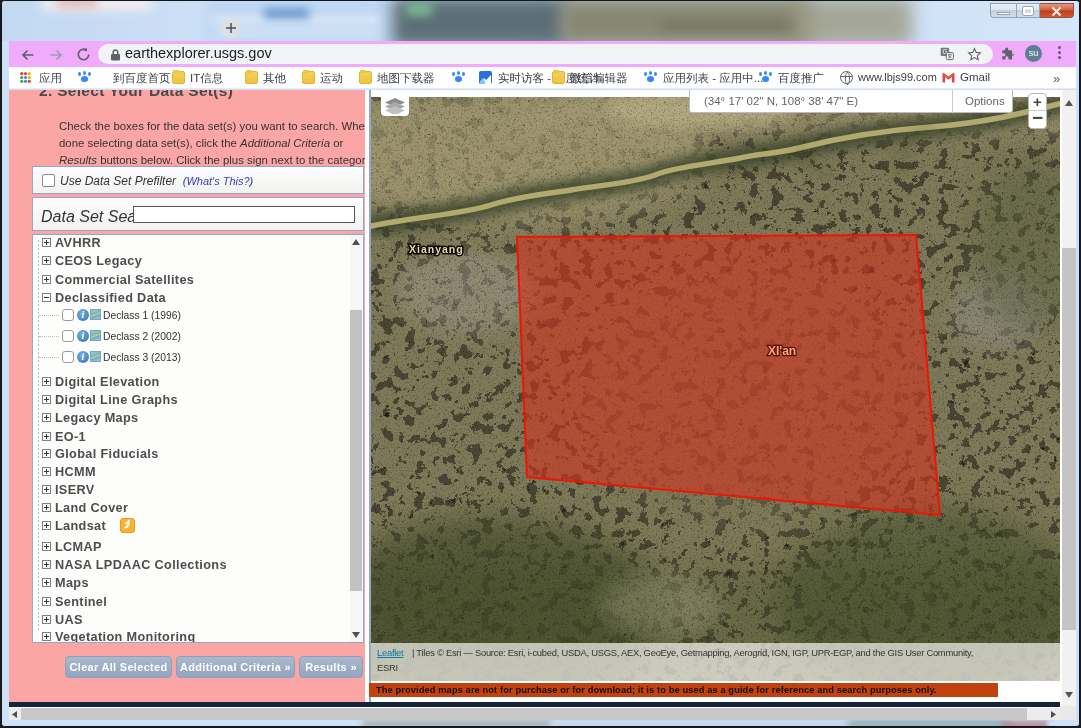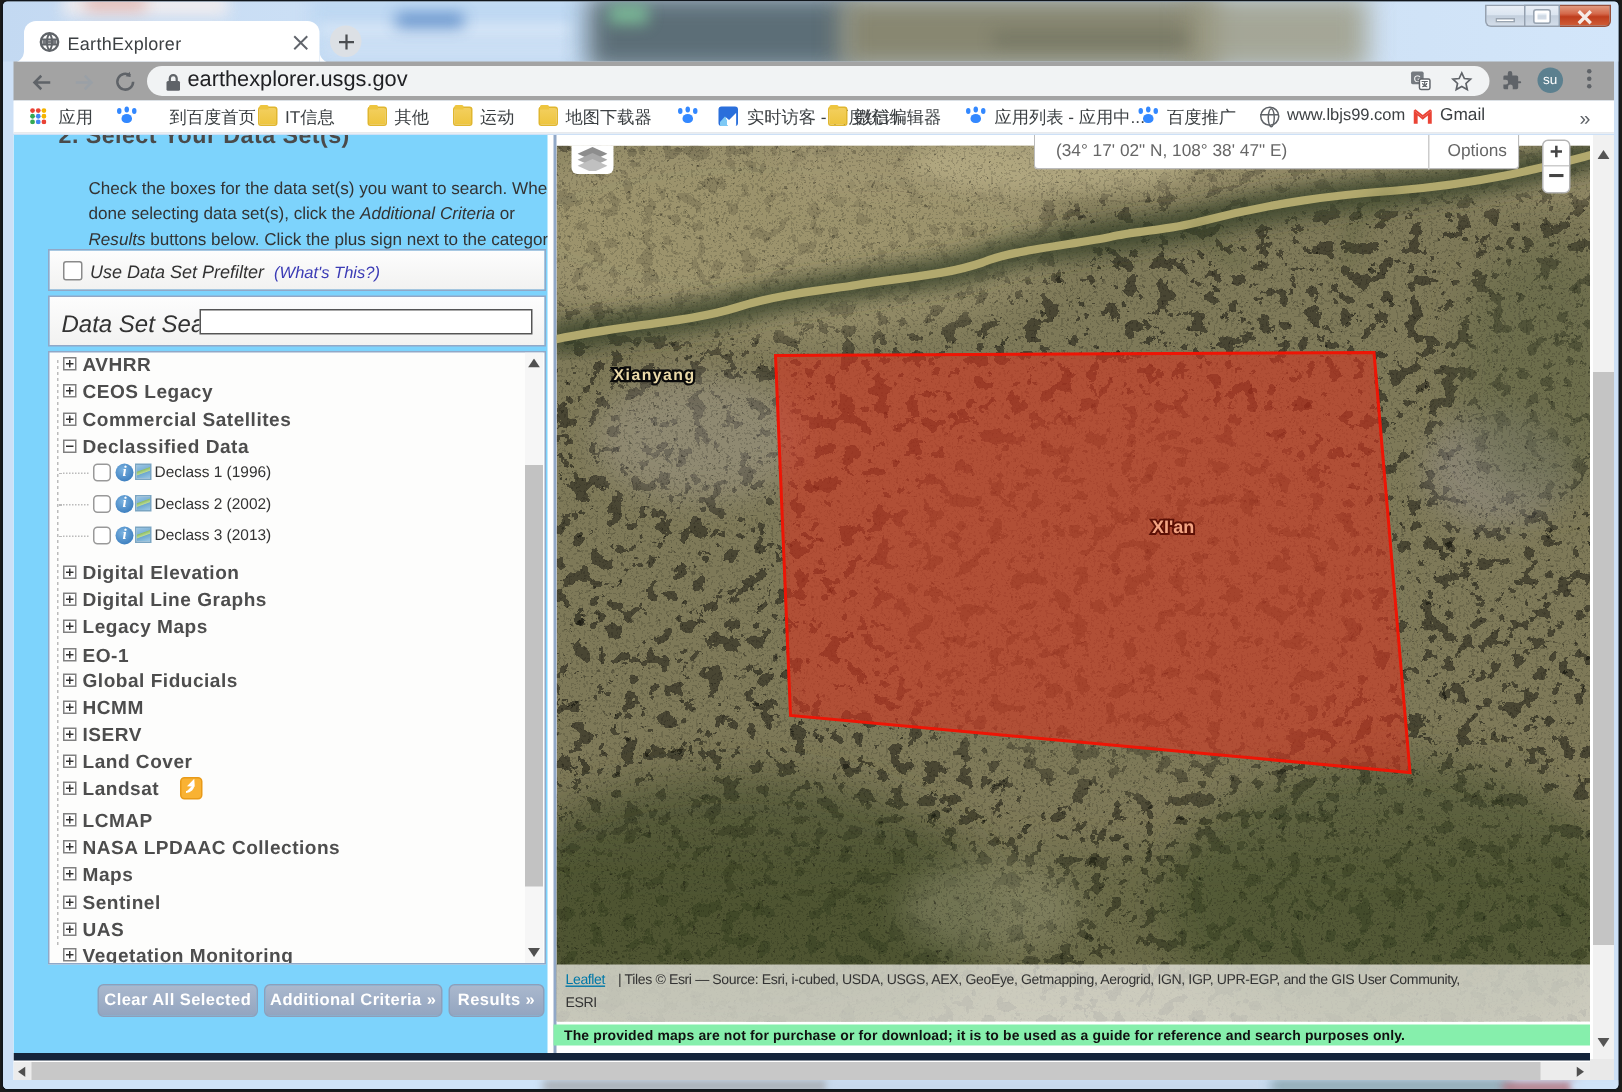--- a/index.html
+++ b/index.html
@@ -15,39 +15,39 @@
 
 #tab{position:absolute;left:14px;top:13px;width:197px;height:28px;background:#fff;
  border-radius:8px 8px 0 0;z-index:5;}
 #tabtitle{position:absolute;left:29px;top:8px;font-size:12px;color:#3c4043;letter-spacing:.2px;}
 #tabx{position:absolute;left:178px;top:8px;width:13px;height:13px;}
 #newtab{position:absolute;left:218px;top:16px;width:21px;height:21px;border-radius:50%;background:#dce0e5;z-index:4;}
 
 #winbtns{position:absolute;right:5px;top:2px;width:84px;height:15px;z-index:6;display:flex;
  border-radius:0 0 4px 4px;}
 
-#toolbar{position:absolute;left:7px;top:40px;width:1067px;height:26px;background:#a3a3a3;}
+#toolbar{position:absolute;left:7px;top:40px;width:1067px;height:26px;background:#f0abfc;}
 #pill{position:absolute;left:89px;top:3px;width:895px;height:20px;border-radius:10px;background:#f1f3f4;}
 
 #bookmarks{position:absolute;left:7px;top:66px;width:1067px;height:22px;background:#fff;border-bottom:1px solid #e8eaed;}
 .bm{position:absolute;top:4px;height:16px;font-size:11.5px;color:#3c4043;white-space:nowrap;}
 .fold,.paw,.chart,.globe{position:absolute;top:4px;width:13px;height:13px;display:inline-block;}
 .fold{background:linear-gradient(#f3cf5e,#eec53f);border-radius:2px;border:1px solid #e0b62f;}
 .fold:before{content:"";position:absolute;left:0;top:-2px;width:6px;height:3px;background:#eec53f;border-radius:1px 1px 0 0;}
 .paw{border-radius:3px;}
 .paw:before{content:"";position:absolute;left:3px;top:5px;width:7px;height:6px;background:#38f;border-radius:50% 50% 45% 45%;}
 .paw:after{content:"";position:absolute;left:0px;top:1px;width:3px;height:4px;background:#38f;border-radius:50%;box-shadow:5px -1px 0 #38f,10px 0 0 #38f;}
 .chart{background:#2a6fdb;border-radius:2px;overflow:hidden;}
 .chart:before{content:"";position:absolute;left:1px;top:4px;width:11px;height:9px;background:linear-gradient(80deg,#7ec9f5 40%,#fff 41%);clip-path:polygon(0 70%,30% 30%,55% 55%,100% 0,100% 100%,0 100%);}
 .globe{border-radius:50%;border:1.5px solid #5f6368;}
 .globe:before{content:"";position:absolute;left:3.5px;top:-0.5px;width:3px;height:11px;border:1px solid #5f6368;border-radius:50%;}
 .globe:after{content:"";position:absolute;left:-1px;top:4px;width:12px;height:2px;border-top:1.5px solid #5f6368;}
 
 #page{position:absolute;left:7px;top:89px;width:1067px;height:630px;background:#fff;overflow:hidden;}
-#panel{position:absolute;left:0;top:0;width:356px;height:612px;background:#7dd3fc;overflow:hidden;}
+#panel{position:absolute;left:0;top:0;width:356px;height:612px;background:#fca5a5;overflow:hidden;}
 #splitter{position:absolute;left:360px;top:0;width:2px;height:612px;background:#91a8c7;}
 #mapwrap{position:absolute;left:362px;top:7px;width:689px;height:584px;overflow:hidden;}
 .pbox{position:absolute;width:332px;background:linear-gradient(#fdfdfd,#f2f2f1);border:1px solid #91a8c7;font-style:italic;}
 .ebtn{position:absolute;height:22px;background:linear-gradient(#aab8cd,#93a5c0);border:1px solid #8d9fba;border-radius:4px;
   color:#fff;font-size:11px;font-weight:bold;text-align:center;line-height:21px;white-space:nowrap;letter-spacing:.3px;}
 #tree{position:absolute;left:23px;top:144px;width:332px;height:409px;background:#fdfdfc;border:1px solid #91a8c7;overflow:hidden;}
 .ti{position:absolute;left:9px;height:18px;white-space:nowrap;font-size:12.7px;font-weight:bold;color:#4d4d4d;letter-spacing:.35px;}
 .ti .lbl{position:absolute;left:13px;top:1px;text-align:center;}
 .pm{position:absolute;left:0;top:3px;width:9px;height:9px;background:#fff;border:1px solid #808080;}
 .pm:before{content:"";position:absolute;left:1px;top:3px;width:5px;height:1px;background:#333;}
@@ -62,21 +62,21 @@
   font-size:11.5px;color:#666;}
 #coordbox>span:first-child{padding-left:14px;width:262px;}
 #optsep{width:1px;height:23px;background:#ccc;margin-right:12px;}
 #zoomctl{position:absolute;left:1019px;top:3px;width:19px;height:36px;background:#fff;border-radius:4px;
   border:1px solid #b5b5b5;text-align:center;font-weight:bold;color:#444;}
 #zoomctl>div{height:17px;font-size:15px;line-height:16px;}
 #layersctl{position:absolute;left:372px;top:7px;width:28px;height:19px;background:#fff;border-radius:0 0 4px 4px;
   text-align:center;padding-top:1px;}
 #tscroll{position:absolute;right:1px;top:0;width:12px;height:407px;background:#f6f6f6;}
 #navy{position:absolute;left:0px;top:612px;width:1051px;height:5px;background:#14243a;}
-#disclaimer{position:absolute;left:360px;top:593px;width:691px;height:14px;background:#86efac;
+#disclaimer{position:absolute;left:360px;top:593px;width:629px;height:14px;background:#c2410c;
   font-size:9.3px;font-weight:bold;color:#101010;line-height:14px;padding-left:7px;letter-spacing:.1px;}
 #hscroll{position:absolute;left:0;top:618px;width:1051px;height:12px;background:#ececec;}
 #vscroll{position:absolute;left:1053px;top:0;width:14px;height:616px;background:#f1f1f1;}
 #corner{position:absolute;left:1051px;top:616px;width:16px;height:14px;background:#e9e9e9;}
 
 #botglass{position:absolute;left:0;top:719px;width:100%;height:8px;overflow:hidden;}
 </style>
 </head>
 <body>
 <div id="stage">
@@ -86,37 +86,20 @@
     <div class="blob" style="left:55px;top:-4px;width:40px;height:10px;background:#dc9488;opacity:.6"></div>
     <div class="blob" style="left:205px;top:-2px;width:185px;height:46px;background:#bdd7f2;"></div>
     <div class="blob" style="left:210px;top:16px;width:170px;height:7px;background:#e8f0fa;opacity:.9"></div>
     <div class="blob" style="left:212px;top:30px;width:170px;height:6px;background:#dfeaf8;opacity:.9"></div>
     <div class="blob" style="left:262px;top:8px;width:45px;height:9px;background:#4a7ec0;opacity:.85"></div>
     <div class="blob" style="left:390px;top:-4px;width:175px;height:50px;background:#50626a;filter:blur(8px);opacity:.9;"></div>
     <div class="blob" style="left:404px;top:2px;width:26px;height:13px;background:#7ec49a;opacity:.85"></div>
     <div class="blob" style="left:558px;top:-4px;width:250px;height:50px;background:#84826a;filter:blur(9px);opacity:.95;"></div>
     <div class="blob" style="left:790px;top:-4px;width:120px;height:50px;background:#9a9880;filter:blur(9px);opacity:.8"></div>
     <div class="blob" style="left:660px;top:20px;width:130px;height:10px;background:#6a6d5c;opacity:.55"></div>
-    <div id="tab">
-      <svg style="position:absolute;left:-8px;bottom:0" width="8" height="8">
-            <path d="M8 0 A8 8 0 0 1 0 8 L8 8 Z" fill="#fff"></path>
-          </svg>
-      <svg style="position:absolute;right:-8px;bottom:0" width="8" height="8">
-            <path d="M0 0 A8 8 0 0 0 8 8 L0 8 Z" fill="#fff"></path>
-          </svg>
-      <svg style="position:absolute;left:10px;top:7px" width="14" height="14" viewBox="0 0 24 24">
-        <circle cx="12" cy="12" r="10" fill="none" stroke="#5f6368" stroke-width="2.6"></circle>
-        <path d="M12 2 C8 7 8 17 12 22 M12 2 C16 7 16 17 12 22 M2.5 9 H21.5 M2.5 15 H21.5" fill="none" stroke="#5f6368" stroke-width="2.2"></path>
-        <path d="M4 8 C8 11 16 11 20 8 L20 16 C14 13 10 13 4 16 Z" fill="#5f6368" opacity=".85"></path>
-      </svg>
-      <div id="tabtitle">EarthExplorer</div>
-      <svg id="tabx" viewBox="0 0 12 12">
-            <path d="M2 2 L10 10 M10 2 L2 10" stroke="#60646b" stroke-width="1.2"></path>
-          </svg>
-    </div>
     <div id="newtab">
           <svg style="position:absolute;left:4.5px;top:4.5px" width="12" height="12" viewBox="0 0 12 12">
             <path d="M6 1 V11 M1 6 H11" stroke="#4a4d51" stroke-width="1.5"></path>
           </svg>
         </div>
     <div id="winbtns">
       <div style="width:26px;height:100%;background:linear-gradient(#e8eef6 0%,#dbe5f0 45%,#c3cfdd 50%,#d3dde9 100%);border:1px solid #96a1af;border-right:none;border-radius:0 0 0 4px;position:relative;">
         <div style="position:absolute;left:6px;top:8px;width:13px;height:3px;background:#fff;border:1px solid #9aa5b2;"></div>
       </div>
       <div style="width:24px;height:100%;background:linear-gradient(#e8eef6 0%,#dbe5f0 45%,#c3cfdd 50%,#d3dde9 100%);border:1px solid #96a1af;position:relative;">

